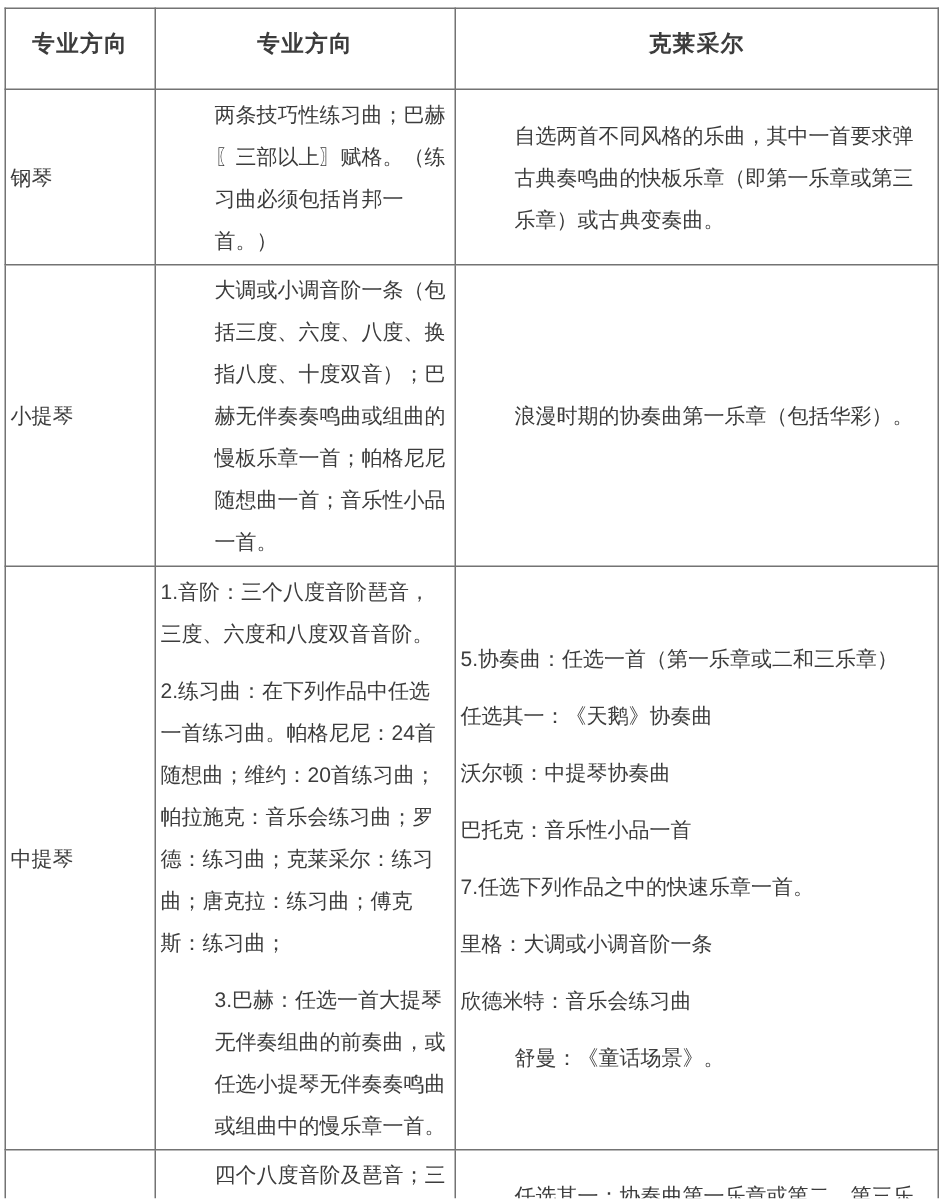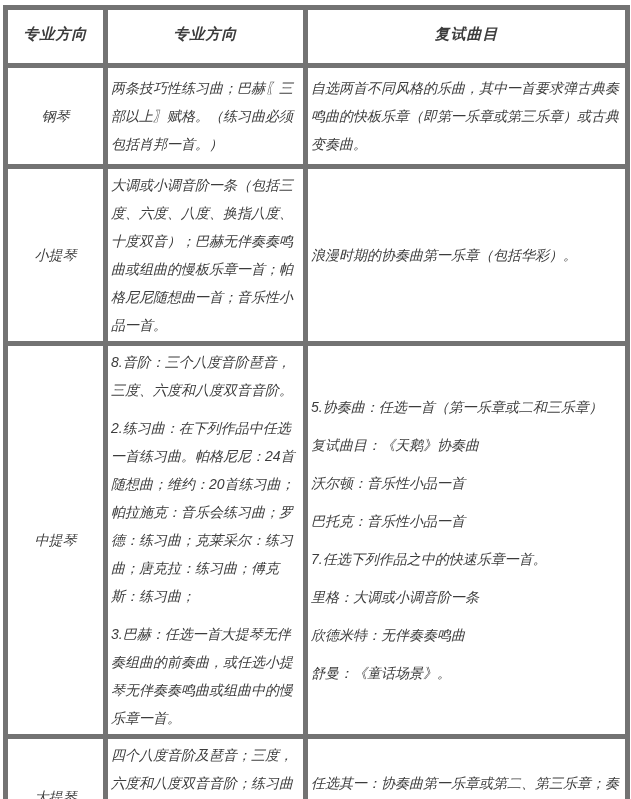--- a/index.html
+++ b/index.html
@@ -19,65 +19,64 @@
     border-collapse: collapse;
     table-layout: fixed;
     width: 622px;
     margin: 5px 0 0 3px;
     color: #3c3c3c;
     font-size: 14px;
     line-height: 2;
   }
   table.repertoire th,
   table.repertoire td {
-    border: 5px solid #737373;
+    border: 1px solid #737373;
     padding: 2px 3px;
     vertical-align: middle;
     overflow: hidden;
     word-break: break-all;
-    font-style: italic;
   }
   table.repertoire th {
     font-size: 15px;
     font-weight: bold;
     text-align: center;
     vertical-align: top;
     padding-top: 9px;
     height: 42px;
     letter-spacing: 1px;
   }
   td.major-cell {
-    text-align: center;
+    text-align: left;
   }
   td.list-cell p {
     margin: 10px 0;
     text-align: left;
   }
   td.list-cell p:first-child { margin-top: 0; }
-  td.list-cell p:last-child { margin-bottom: 0; }
+  td.list-cell p:last-child { margin-bottom: 0; margin-left: 36px; }
   tr.r-piano   { height: 101px; }
   tr.r-violin  { height: 160px; }
   tr.r-viola   { height: 385px; }
   tr.r-cello   { height: 100px; }
 </style>
 </head>
 <body>
 
 <div class="page">
   <table class="repertoire">
     <colgroup>
       <col style="width:100px">
       <col style="width:200px">
       <col style="width:322px">
     </colgroup>
     <thead>
       <tr>
         <th>专业方向</th>
         <th>专业方向</th>
-        <th>复试曲目</th>
+        <th>克莱采尔</th>
       </tr>
     </thead>
     <tbody>
       <tr class="r-piano">
         <td class="major-cell">钢琴</td>
         <td class="list-cell">
             <p>两条技巧性练习曲；巴赫〖三部以上〗赋格。（练习曲必须包括肖邦一首。）</p>
           </td>
         <td class="list-cell">
             <p>自选两首不同风格的乐曲，其中一首要求弹古典奏鸣曲的快板乐章（即第一乐章或第三乐章）或古典变奏曲。</p>
@@ -88,32 +87,32 @@
         <td class="list-cell">
             <p>大调或小调音阶一条（包括三度、六度、八度、换指八度、十度双音）；巴赫无伴奏奏鸣曲或组曲的慢板乐章一首；帕格尼尼随想曲一首；音乐性小品一首。</p>
           </td>
         <td class="list-cell">
             <p>浪漫时期的协奏曲第一乐章（包括华彩）。</p>
           </td>
       </tr>
       <tr class="r-viola">
         <td class="major-cell">中提琴</td>
         <td class="list-cell">
-            <p>8.音阶：三个八度音阶琶音，三度、六度和八度双音音阶。</p>
+            <p>1.音阶：三个八度音阶琶音，三度、六度和八度双音音阶。</p>
             <p>2.练习曲：在下列作品中任选一首练习曲。帕格尼尼：24首随想曲；维约：20首练习曲；帕拉施克：音乐会练习曲；罗德：练习曲；克莱采尔：练习曲；唐克拉：练习曲；傅克斯：练习曲；</p>
             <p>3.巴赫：任选一首大提琴无伴奏组曲的前奏曲，或任选小提琴无伴奏奏鸣曲或组曲中的慢乐章一首。</p>
           </td>
         <td class="list-cell">
             <p>5.协奏曲：任选一首（第一乐章或二和三乐章）</p>
-            <p>复试曲目：《天鹅》协奏曲</p>
-            <p>沃尔顿：音乐性小品一首</p>
+            <p>任选其一：《天鹅》协奏曲</p>
+            <p>沃尔顿：中提琴协奏曲</p>
             <p>巴托克：音乐性小品一首</p>
             <p>7.任选下列作品之中的快速乐章一首。</p>
             <p>里格：大调或小调音阶一条</p>
-            <p>欣德米特：无伴奏奏鸣曲</p>
+            <p>欣德米特：音乐会练习曲</p>
             <p>舒曼：《童话场景》。</p>
           </td>
       </tr>
       <tr class="r-cello">
         <td class="major-cell">大提琴</td>
         <td class="list-cell">
             <p>四个八度音阶及琶音；三度，六度和八度双音音阶；练习曲一首;巴赫无伴奏组曲任选一首。</p>
           </td>
         <td class="list-cell">
             <p>任选其一：协奏曲第一乐章或第二、第三乐章；奏鸣曲第一、第二乐章或第二、第三乐章。</p>

